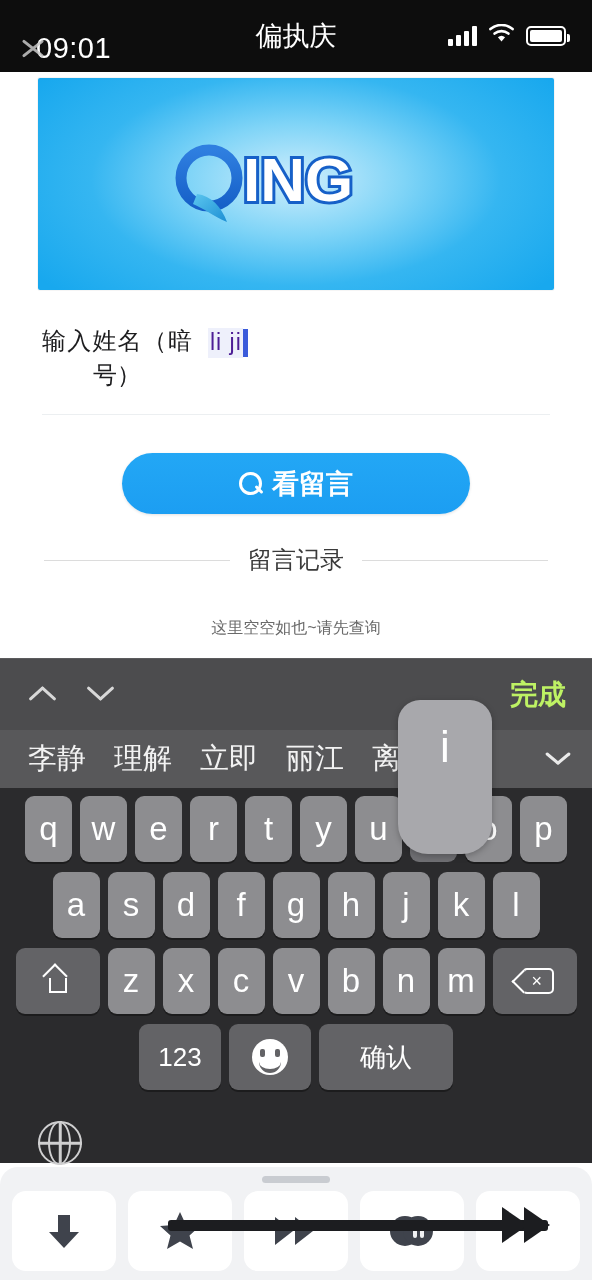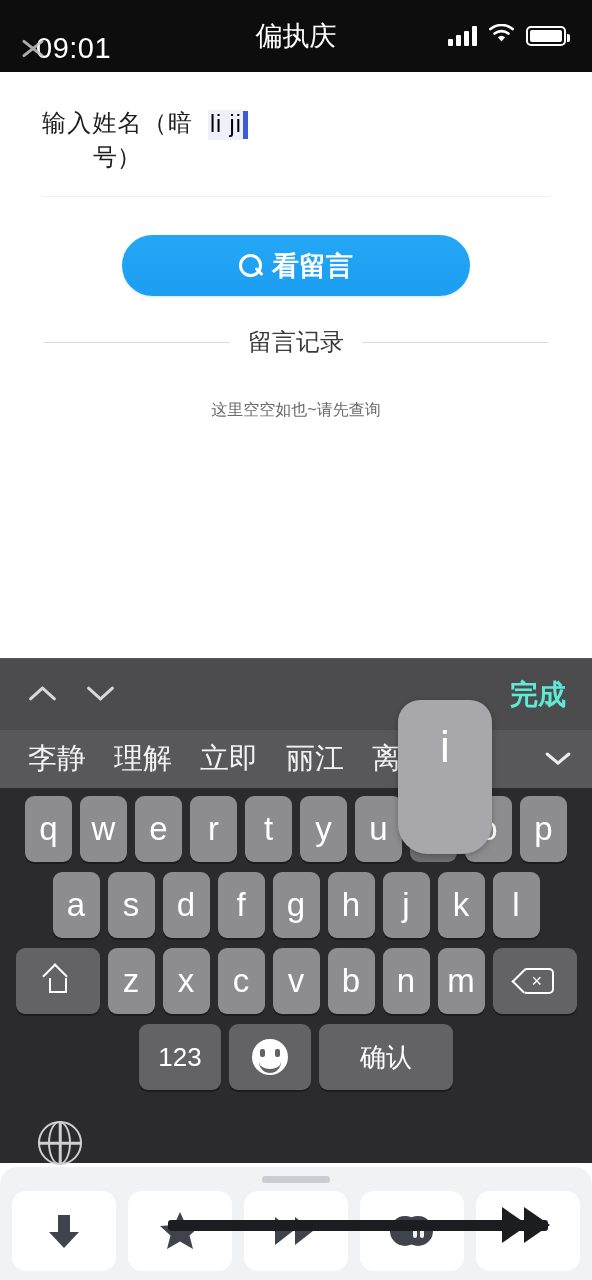--- a/index.html
+++ b/index.html
@@ -57,21 +57,21 @@
   .field-row{
     display:flex; align-items:flex-start; margin:34px 42px 0 42px;
     padding-bottom:22px; border-bottom:1px solid #eceff1;
   }
   .field-label{
     width:150px; font-size:24px; color:#1d1d1f; line-height:1.42;
     text-align:justify; text-align-last:center;
   }
   .field-value-wrap{ flex:1; padding-left:16px; padding-top:4px; display:flex; align-items:center; }
   .field-value{
-    font-size:23px; color:#000000; background:#eef0fb; letter-spacing:1px;
+    font-size:23px; color:#4c1d95; background:#eef0fb; letter-spacing:1px;
     padding:1px 1px 1px 2px; line-height:1.2;
   }
   .caret{ width:5px; height:28px; background:#3b5bdb; margin-left:0px; }
 
   .primary-btn{
     display:flex; align-items:center; justify-content:center; gap:9px;
     margin:38px 122px 0 122px; height:61px; border-radius:32px;
     background:linear-gradient(180deg,#23a7f5 0%,#1c9ef2 100%);
     color:#fff; font-size:27px; font-weight:700; border:none; cursor:pointer;
     box-shadow:0 1px 3px rgba(0,0,0,.12);
@@ -97,21 +97,21 @@
     height:72px; background:#4c4c4e; display:flex; align-items:center;
     padding:0 26px; border-top:1px solid #5b5b5d;
   }
   .chev{ width:34px; height:34px; position:relative; margin-right:24px; cursor:pointer; }
   .chev:before,.chev:after{ content:""; position:absolute; top:14px; width:19px; height:3px;
                             background:#d8d8d8; border-radius:2px; }
   .chev.up:before{ left:1px; transform:rotate(-42deg); }
   .chev.up:after{ left:13px; transform:rotate(42deg); }
   .chev.down:before{ left:1px; transform:rotate(42deg); }
   .chev.down:after{ left:13px; transform:rotate(-42deg); }
-  .kb-done{ margin-left:auto; font-size:28px; color:#5eead4; font-weight:700; cursor:pointer; }
+  .kb-done{ margin-left:auto; font-size:28px; color:#bef264; font-weight:700; cursor:pointer; }
 
   .kb-candidates{
     height:58px; display:flex; align-items:center; padding:0 14px; gap:0;
     background:#58585a; position:relative;
   }
   .cand{ font-size:29px; color:#f2f2f2; padding:0 14px; white-space:nowrap; cursor:pointer; }
   .cand-more{ margin-left:auto; width:34px; height:34px; position:relative; cursor:pointer; flex:none; }
   .cand-more:before,.cand-more:after{ content:""; position:absolute; top:15px; width:17px; height:3px;
                                       background:#eaeaea; border-radius:2px; }
   .cand-more:before{ left:0; transform:rotate(40deg); }
@@ -247,20 +247,41 @@
           </svg>
       </span>
       <span class="batt">
           <span></span>
         </span>
     </div>
   </div>
 
   <div class="content">
 
+    <div class="banner">
+      <div class="logo">
+        <svg width="262" height="92" viewBox="0 0 262 92">
+          <defs>
+            <linearGradient id="qg" x1="0" y1="0" x2="0" y2="1">
+              <stop offset="0" stop-color="#2f7fe0"></stop>
+                <stop offset="1" stop-color="#1660c8"></stop>
+            </linearGradient>
+            <linearGradient id="tailg" x1="0" y1="0" x2="1" y2="1">
+              <stop offset="0" stop-color="#5bc6ef"></stop>
+                <stop offset="1" stop-color="#1d8fd4"></stop>
+            </linearGradient>
+          </defs>
+          <circle cx="44" cy="40" r="28" fill="none" stroke="url(#qg)" stroke-width="11"></circle>
+          <path d="M32 56c14 2 24 12 30 28-14-6-24-14-34-18z" fill="url(#tailg)"></path>
+          <g font-family="Liberation Sans, sans-serif" font-size="62" font-weight="700" stroke="#1660c8" stroke-width="6" fill="#ffffff" paint-order="stroke">
+            <text x="78" y="63">ING</text>
+          </g>
+        </svg>
+      </div>
+    </div>
 
     <div class="field-row">
       <div class="field-label">输入姓名（暗号）</div>
       <div class="field-value-wrap">
         <span class="field-value">li ji</span>
         <span class="caret"></span>
       </div>
     </div>
 
     <div class="primary-btn">

